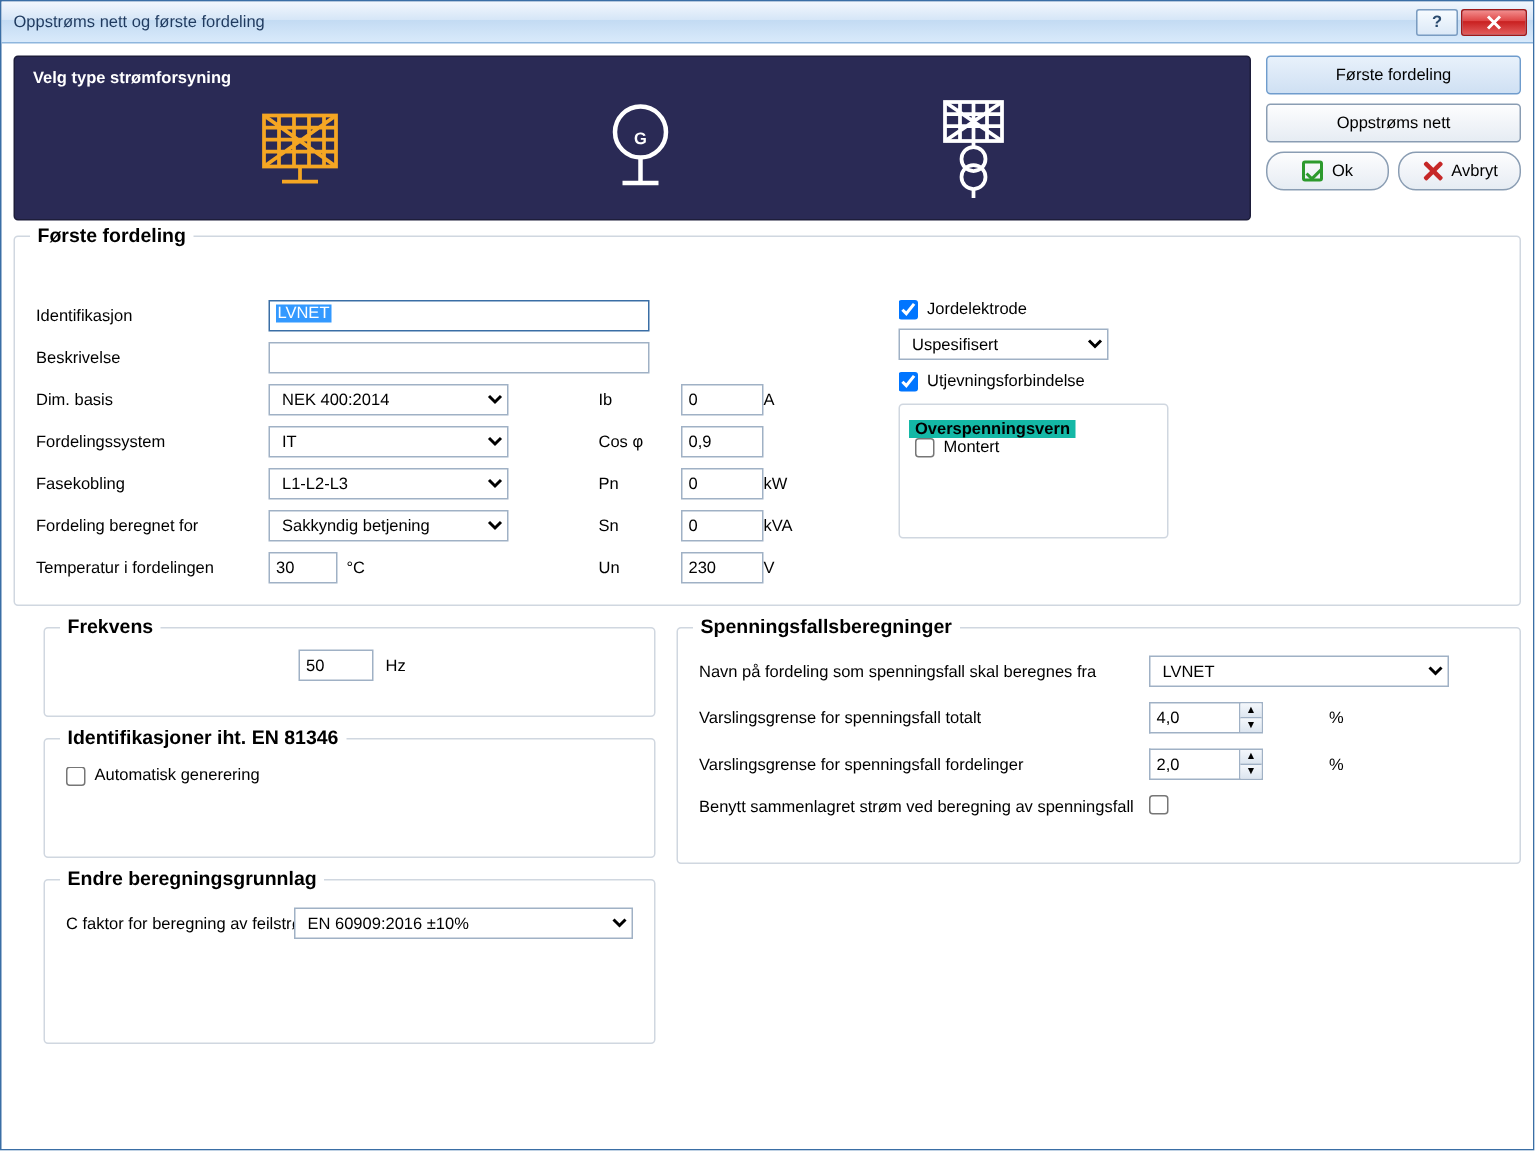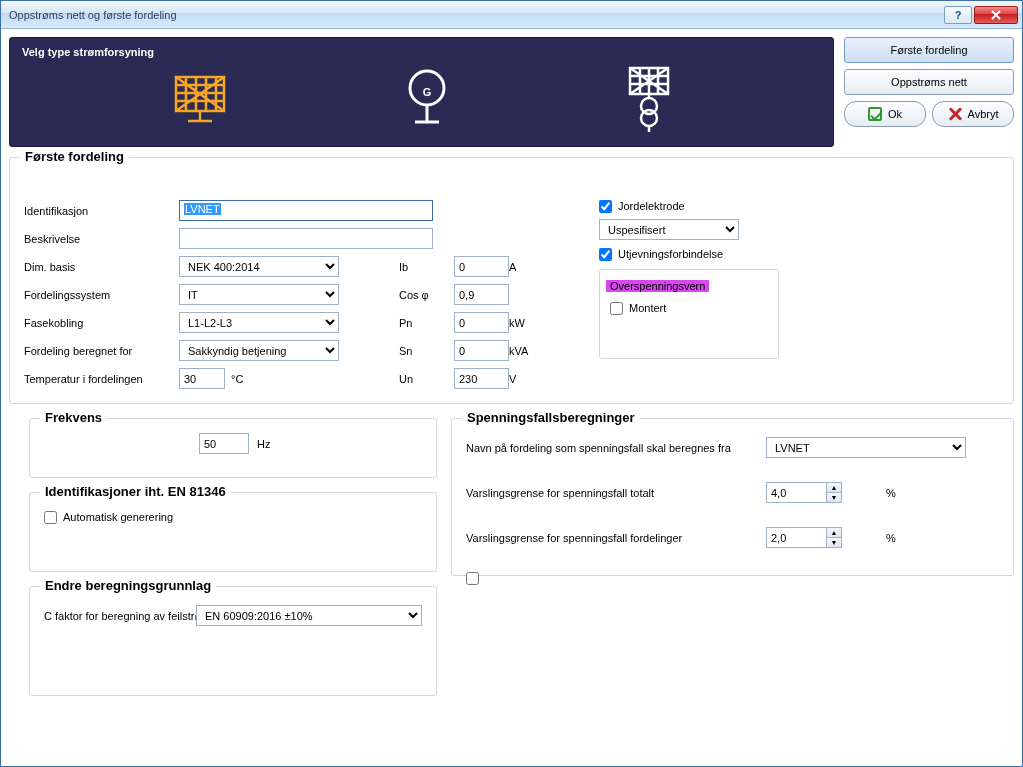--- a/index.html
+++ b/index.html
@@ -37,22 +37,22 @@
   select, input[type="text"] { border: 1px solid #a0b1c5; padding: 2px 4px; height: 21px; background: #fff; }
   input[type="text"] { width: 100%; }
   .input-sel { width: 254px; height: 21px; border: 1px solid #3a6ea5; padding: 2px 4px; }
   .input-sel .sel { background: #3399ff; color: #fff; padding: 0 1px; }
   .small-num { width: 52px; }
   .check-row { display: flex; align-items: flex-start; gap: 6px; margin-bottom: 6px; }
   input[type="checkbox"] { width: 13px; height: 13px; margin: 0; }
   .first-dist-inner { display: flex; gap: 60px; padding-top: 24px; }
   .right-side { width: 180px; }
   .subgroup { border: 1px solid #d0d7e0; border-radius: 3px; padding: 10px; margin-top: 8px; height: 90px; }
-  .subgroup-title { font-weight: normal; margin: -18px 0 10px -4px; background: #d946ef; display: inline-block; padding: 0 4px; }
-  .volt-grid { display: grid; grid-template-columns: 300px 120px 20px; row-gap: 24px; align-items: center; }
+  .subgroup-title { font-weight: bold; margin: -18px 0 0 -4px; background: #14b8a6; display: inline-block; padding: 0 4px; }
+  .volt-grid { display: grid; grid-template-columns: 300px 120px 20px; row-gap: 10px; align-items: center; }
   .spin { display: inline-flex; align-items: stretch; height: 21px; }
   .spin input { width: 60px; border-right: 0; }
   .spin-btns { display: flex; flex-direction: column; width: 16px; border: 1px solid #a0b1c5; }
   .spin-btns div { flex: 1; background: linear-gradient(to bottom,#f4f7fb,#dde6f0); font-size: 7px; display: flex; align-items: center; justify-content: center; cursor: pointer; }
   .spin-btns div:first-child { border-bottom: 1px solid #a0b1c5; }
   svg { display: block; }
   .temp-row { display: flex; align-items: center; gap: 6px; }
   .temp-row input { width: 46px; }
   .wideselect { width: 226px; }
 </style>
@@ -252,20 +252,21 @@
               <div class="label">Varslingsgrense for spenningsfall fordelinger</div>
               <div class="spin">
                 <input type="text" value="2,0" style="">
                 <div class="spin-btns">
                     <div>▲</div>
                     <div>▼</div>
                   </div>
               </div>
               <div>%</div>
 
+              <div class="label">Benytt sammenlagret strøm ved beregning av spenningsfall</div>
               <div><input type="checkbox" style=""></div>
               <div></div>
             </div>
           </div>
         </div>
       </div>
     </div>
   </div>
 </div>
 

